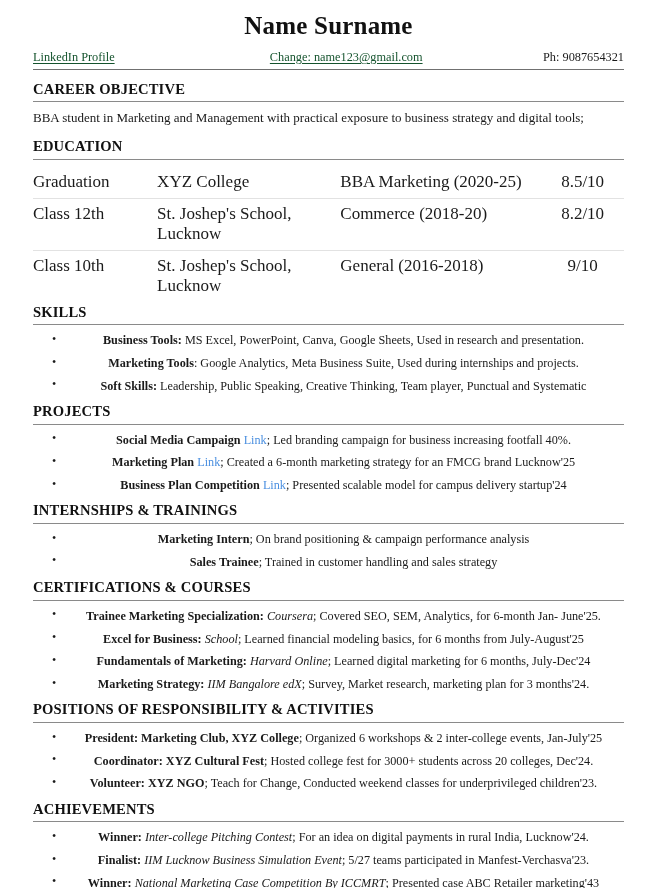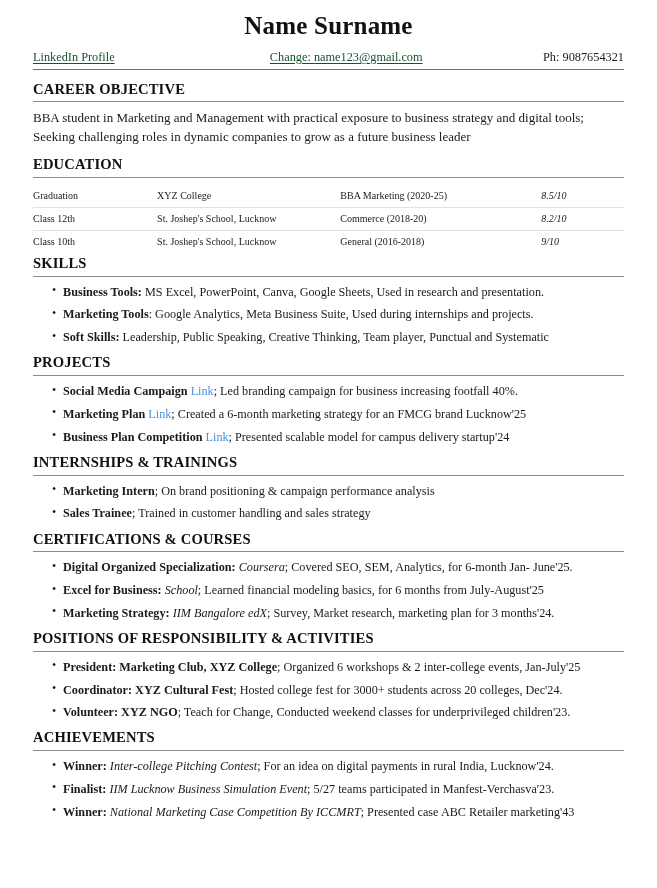--- a/index.html
+++ b/index.html
@@ -74,39 +74,40 @@
     line-height: 1.42;
     color: #1a1a1a;
     margin: 0 0 10px 0;
   }
   .objective-text div { white-space: nowrap; }
 
   
   .edu-table {
     width: 100%;
     border-collapse: collapse;
-    font-size: 10px;
+    font-size: 17px;
   }
   .edu-table td {
     padding: 5.5px 0 5.5px 0;
     border-bottom: 1px solid #e2e2e2;
     color: #1a1a1a;
     vertical-align: baseline;
   }
   .edu-table tr:last-child td { border-bottom: 0; }
   .edu-c0 { width: 21%; }
   .edu-c1 { width: 31%; }
   .edu-c2 { width: 34%; }
-  .edu-c3 { width: 14%; text-align: left; font-style: italic; }
+  .edu-c3 { width: 14%; text-align: center; }
 
   
   ul.bullets {
     margin: 0 0 9px 0;
     padding: 0 0 0 30px;
     list-style: none;
+    text-align: center;
   }
   ul.bullets li {
     font-size: 12.2px;
     line-height: 1.33;
     color: #1a1a1a;
     margin-bottom: 6.5px;
     position: relative;
     white-space: nowrap;
   }
   ul.bullets li:last-child { margin-bottom: 0; }
@@ -142,21 +143,20 @@
       <div class="contact-right">Ph: 9087654321</div>
     </div>
     <hr class="header-rule">
   </div>
 
   <div class="section">
     <div class="section-title">CAREER OBJECTIVE</div>
     <hr class="section-rule">
     <div class="objective-text">
       <div>BBA student in Marketing and Management with practical exposure to business strategy and digital tools;</div>
-      <div>Seeking challenging roles in dynamic companies to grow as a future business leader</div>
     </div>
   </div>
 
   <div class="section">
     <div class="section-title">EDUCATION</div>
     <hr class="section-rule">
     <table class="edu-table">
       <tbody>
         <tr>
           <td class="edu-c0">Graduation</td>
@@ -206,22 +206,23 @@
     <ul class="bullets">
       <li><span class="b">Marketing Intern</span><span>; On brand positioning &amp; campaign performance analysis</span></li>
       <li><span class="b">Sales Trainee</span><span>; Trained in customer handling and sales strategy</span></li>
     </ul>
   </div>
 
   <div class="section">
     <div class="section-title">CERTIFICATIONS &amp; COURSES</div>
     <hr class="section-rule">
     <ul class="bullets">
-      <li><span class="b">Digital Organized Specialization:</span><span class="i"> Coursera</span><span>; Covered SEO, SEM, Analytics, for 6-month Jan- June'25.</span></li>
+      <li><span class="b">Trainee Marketing Specialization:</span><span class="i"> Coursera</span><span>; Covered SEO, SEM, Analytics, for 6-month Jan- June'25.</span></li>
       <li><span class="b">Excel for Business:</span><span class="i"> School</span><span>; Learned financial modeling basics, for 6 months from July-August'25</span></li>
+      <li><span class="b">Fundamentals of Marketing:</span><span class="i"> Harvard Online</span><span>; Learned digital marketing for 6 months, July-Dec'24</span></li>
       <li><span class="b">Marketing Strategy:</span><span class="i"> IIM Bangalore edX</span><span>; Survey, Market research, marketing plan for 3 months'24.</span></li>
     </ul>
   </div>
 
   <div class="section">
     <div class="section-title">POSITIONS OF RESPONSIBILITY &amp; ACTIVITIES</div>
     <hr class="section-rule">
     <ul class="bullets">
       <li><span class="b">President: Marketing Club, XYZ College</span><span>; Organized 6 workshops &amp; 2 inter-college events, Jan-July'25</span></li>
       <li><span class="b">Coordinator: XYZ Cultural Fest</span><span>; Hosted college fest for 3000+ students across 20 colleges, Dec'24.</span></li>

